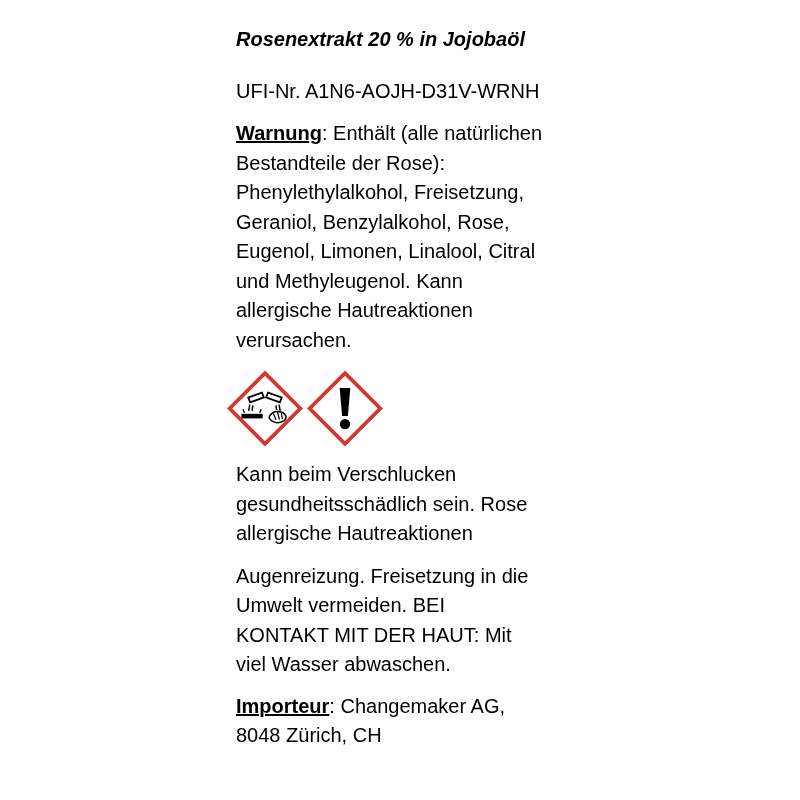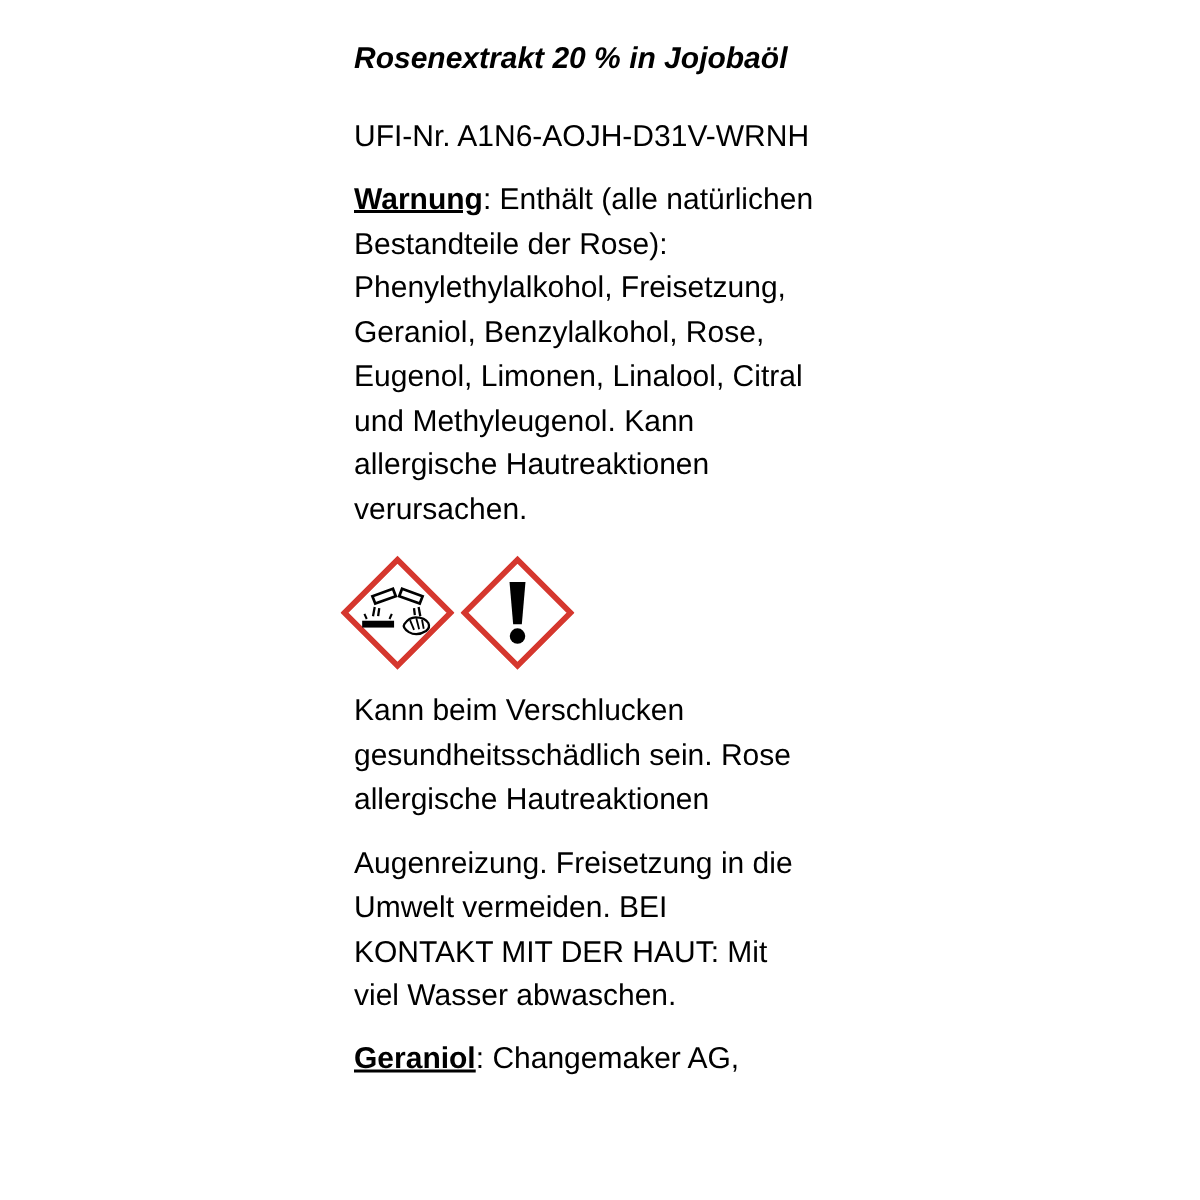--- a/index.html
+++ b/index.html
@@ -90,16 +90,17 @@
   </p>
 
   <p class="p-h2">
     <span class="ln">Augenreizung. Freisetzung in die</span>
     <span class="ln">Umwelt vermeiden. BEI</span>
     <span class="ln">KONTAKT MIT DER HAUT: Mit</span>
     <span class="ln">viel Wasser abwaschen.</span>
   </p>
 
   <p class="p-imp">
-    <span class="ln"><b>Geraniol</b><span>: Changemaker AG,</span></span>
+    <span class="ln"><b>Importeur</b><span>: Changemaker AG,</span></span>
+    <span class="ln">8048 Zürich, CH</span>
   </p>
 
 </div>
 
 </body></html>

